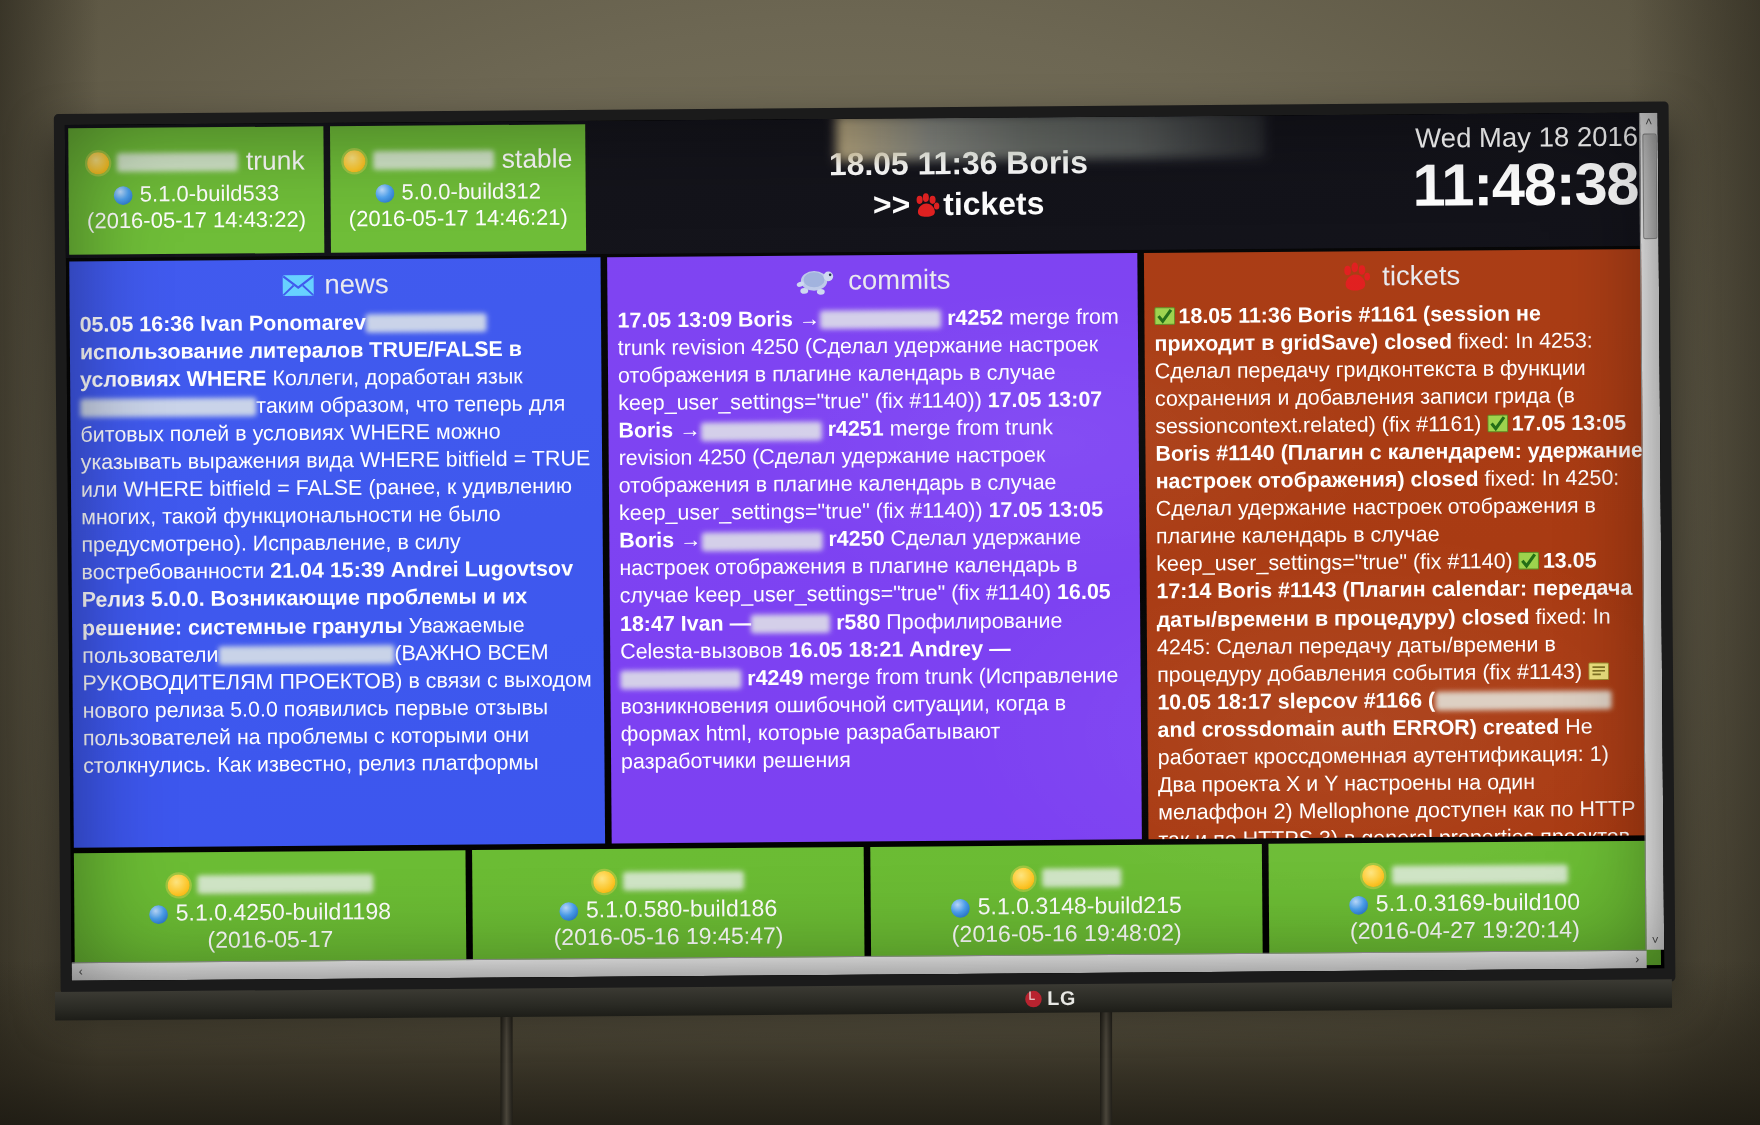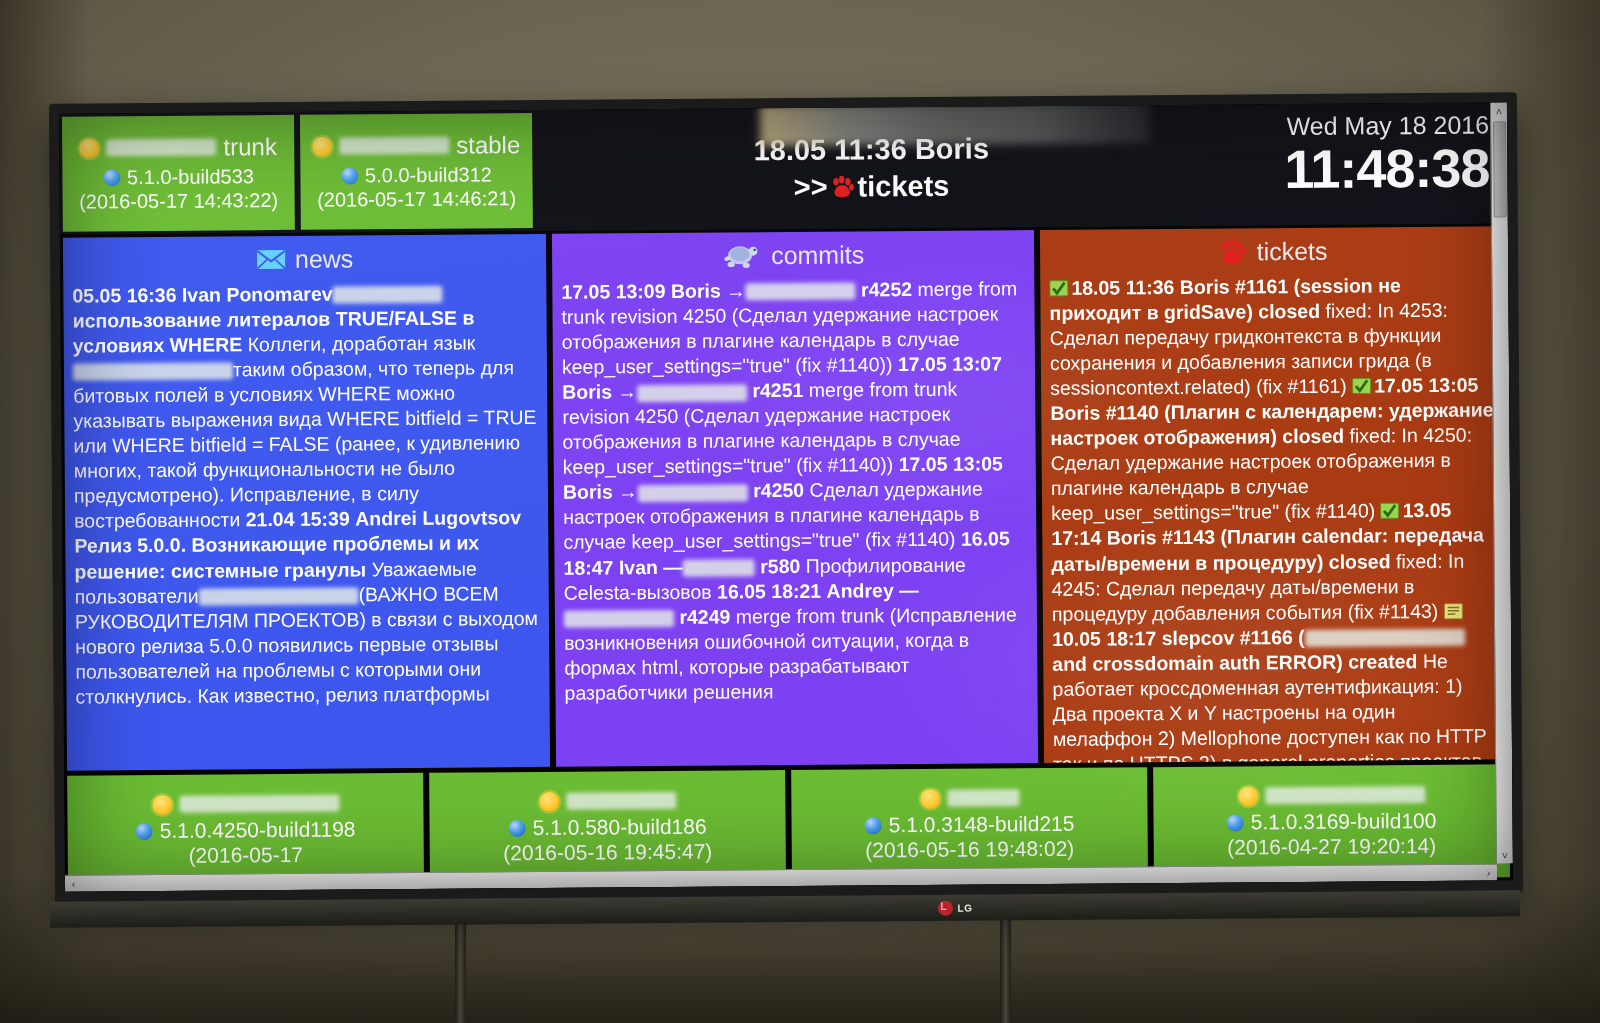--- a/index.html
+++ b/index.html
@@ -62,21 +62,21 @@
   .lg-mark {
     width: 15px; height: 15px; border-radius: 50%;
     background: #b8232f;
     display:inline-block;
     position: relative;
   }
   .lg-mark::after{
     content:"L"; position:absolute; left:3px; top:-1px;
     font-size:11px; color:#f2e2e2; font-family:"Liberation Sans", sans-serif;
   }
-  .lg-text { color:#e8e8e4; font-size: 10px; font-weight: bold; letter-spacing:0.5px; }
+  .lg-text { color:#e8e8e4; font-size: 18px; font-weight: bold; letter-spacing:0.5px; }
 
   .tv-mount {
     position:absolute; left: 455px; top: 916px; width: 11px; height: 107px;
     background: linear-gradient(90deg,#1e1c16,#4a453a,#201e18);
   }
   .tv-mount2 {
     position:absolute; left: 1000px; top: 916px; width: 11px; height: 107px;
     background: linear-gradient(90deg,#1e1c16,#4a453a,#201e18);
   }
 

